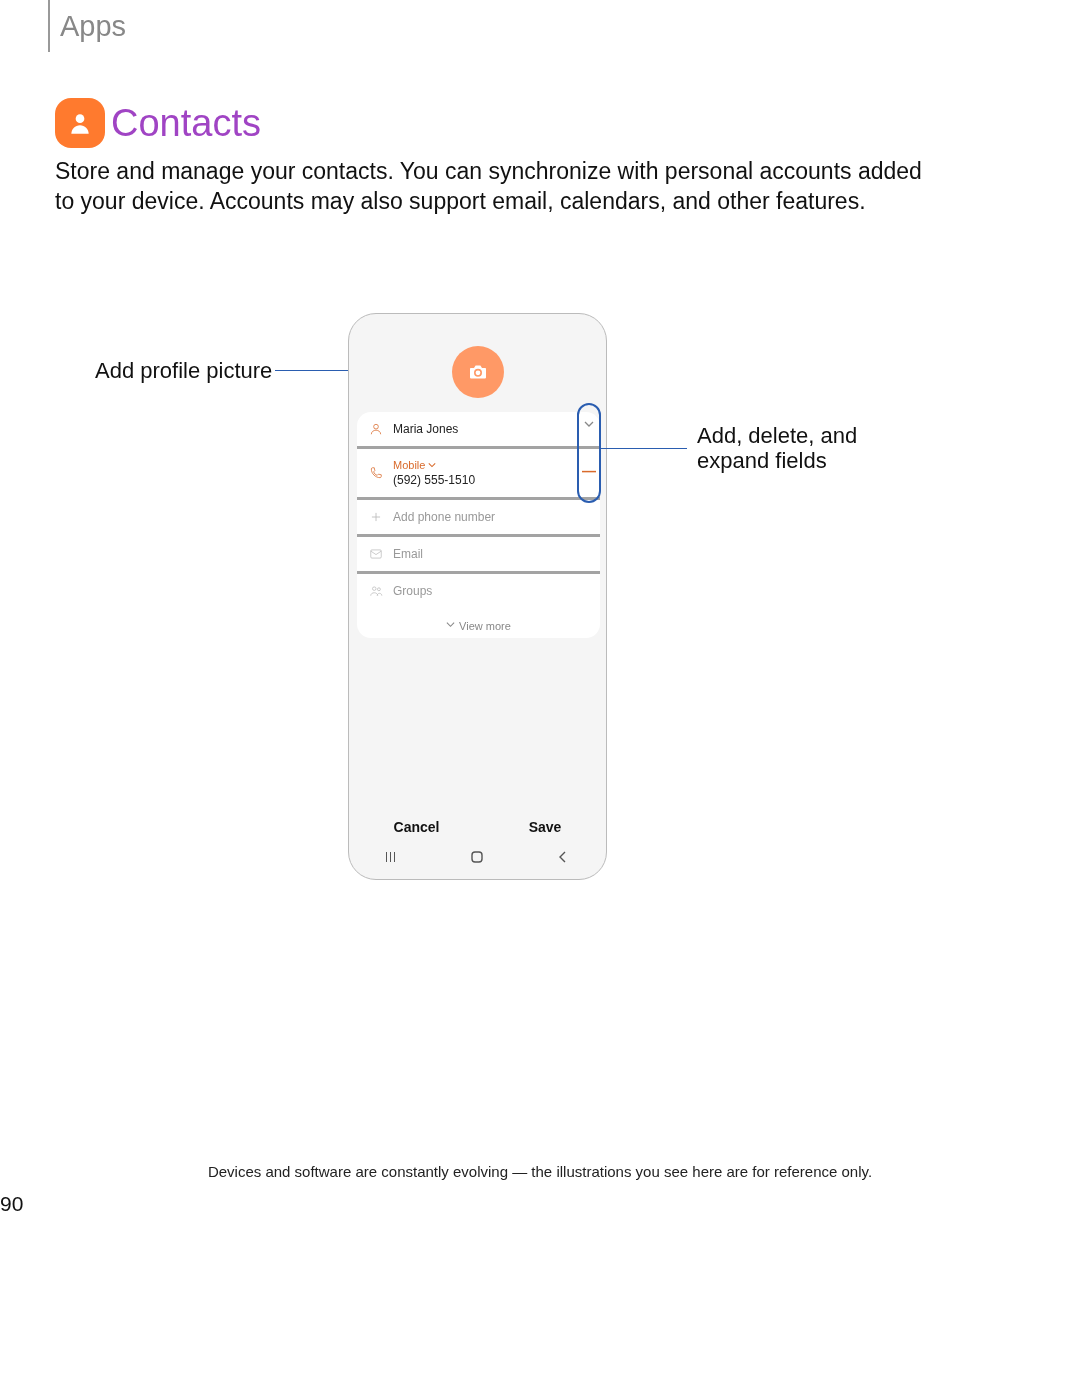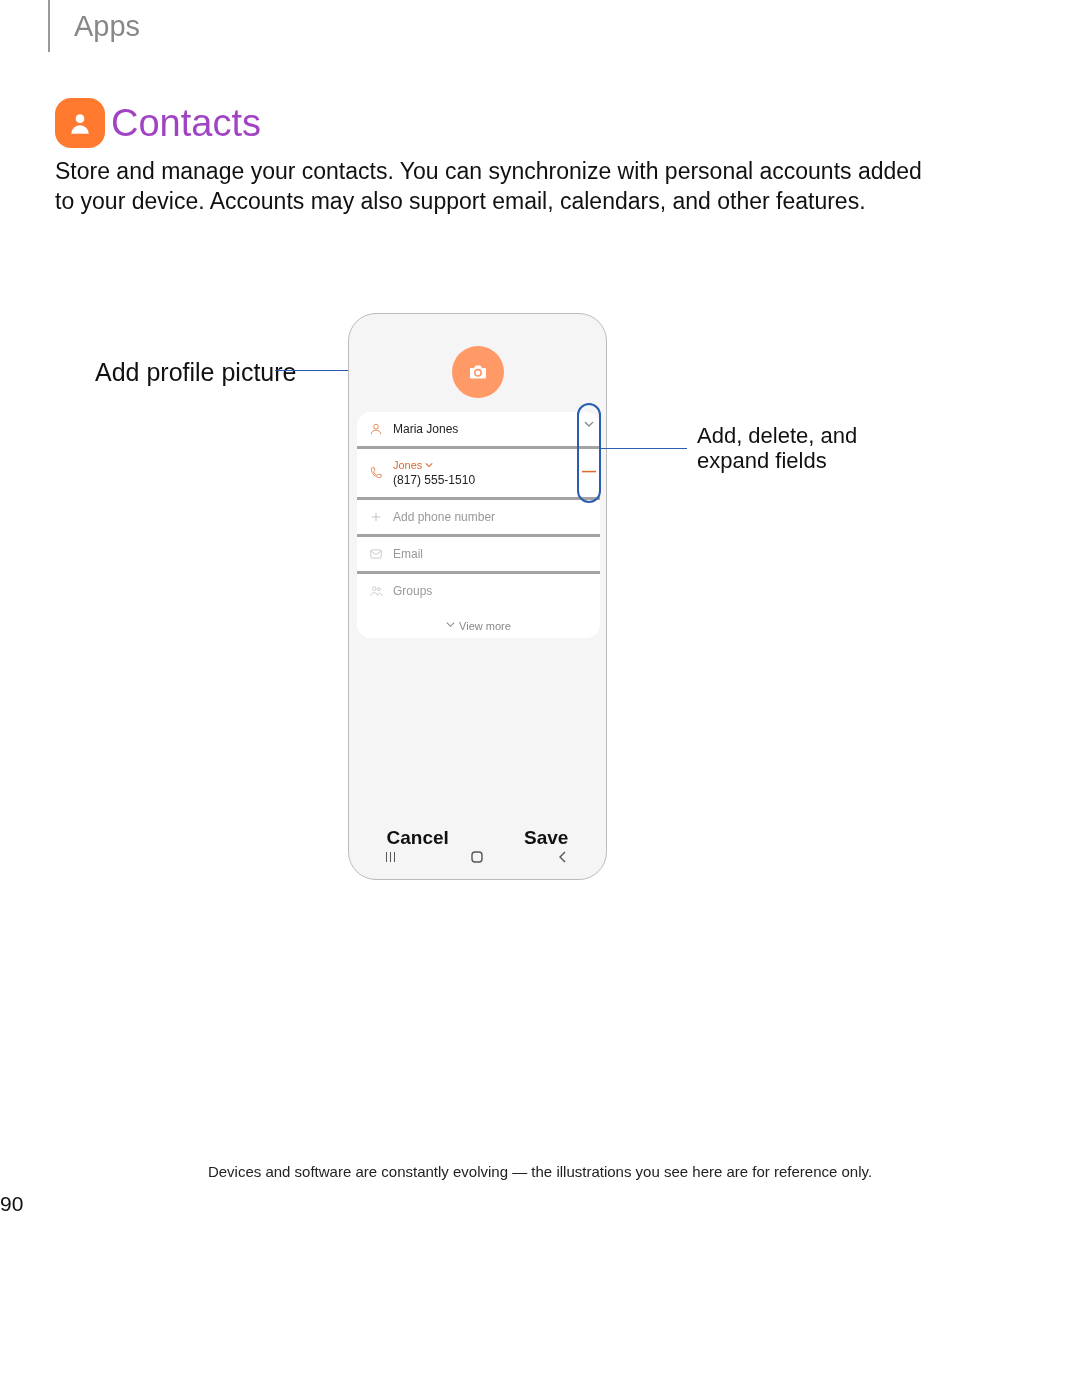--- a/index.html
+++ b/index.html
@@ -9,21 +9,21 @@
   background: #fff;
   font-family: -apple-system, BlinkMacSystemFont, "Segoe UI", Arial, sans-serif;
   position: relative;
 }
 .header-bar {
   position: absolute;
   left: 48px;
   top: 0;
   height: 52px;
   border-left: 2px solid #999;
-  padding-left: 24px;
+  padding-left: 10px;
   display: flex;
   align-items: center;
 }
 .header-text {
   font-size: 29px;
   color: #888;
   font-weight: 400;
 }
 .title-row {
   position: absolute;
@@ -128,45 +128,45 @@
   font-size: 11px;
   color: #888;
   padding: 12px 0 6px 0;
   display: flex;
   justify-content: center;
   align-items: flex-start;
   gap: 4px;
 }
 .bottom-btns {
   position: absolute;
-  bottom: 30px;
+  bottom: 44px;
   left: 0;
   width: 100%;
   display: flex;
   justify-content: space-around;
-  font-size: 19px;
+  font-size: 14px;
   font-weight: 600;
   color: #111;
 }
 .nav-bar {
   position: absolute;
   bottom: 10px;
   left: 0;
   width: 100%;
   display: flex;
   justify-content: space-around;
   align-items: center;
   color: #555;
 }
 .nav-bar svg { width: 16px; height: 16px; }
 .callout-left {
   position: absolute;
   left: 40px;
   top: 48px;
-  font-size: 25px;
+  font-size: 22px;
   color: #111;
 }
 .callout-line-left {
   position: absolute;
   left: 220px;
   top: 60px;
   width: 178px;
   height: 1px;
   background: #2a5db0;
 }
@@ -276,26 +276,26 @@
       </div>
 
       <div class="row">
         <span class="row-icon orange-icon">
           <svg viewBox="0 0 24 24">
               <path d="M6 3c-1 0-2 1-2 2 0 8 7 15 15 15 1 0 2-1 2-2v-3l-5-1-2 2c-3-1-5-3-6-6l2-2-1-5H6z"></path>
             </svg>
         </span>
         <span class="row-content">
           <span class="phone-type">
-            <span>Jones</span>
+            <span>Mobile</span>
             <svg width="8" height="8" viewBox="0 0 10 10">
                 <path d="M1 3l4 4 4-4" stroke="#d96a2b" fill="none" stroke-width="1.3"></path>
               </svg>
           </span>
-          <div class="phone-num">(817) 555-1510</div>
+          <div class="phone-num">(592) 555-1510</div>
         </span>
       </div>
 
       <div class="row" style="color:#999;">
         <span class="row-icon">
           <svg viewBox="0 0 24 24">
               <path d="M12 5v14M5 12h14" stroke="#bbb" stroke-width="1.5" fill="none"></path>
             </svg>
         </span>
         <span class="row-content">Add phone number</span>

